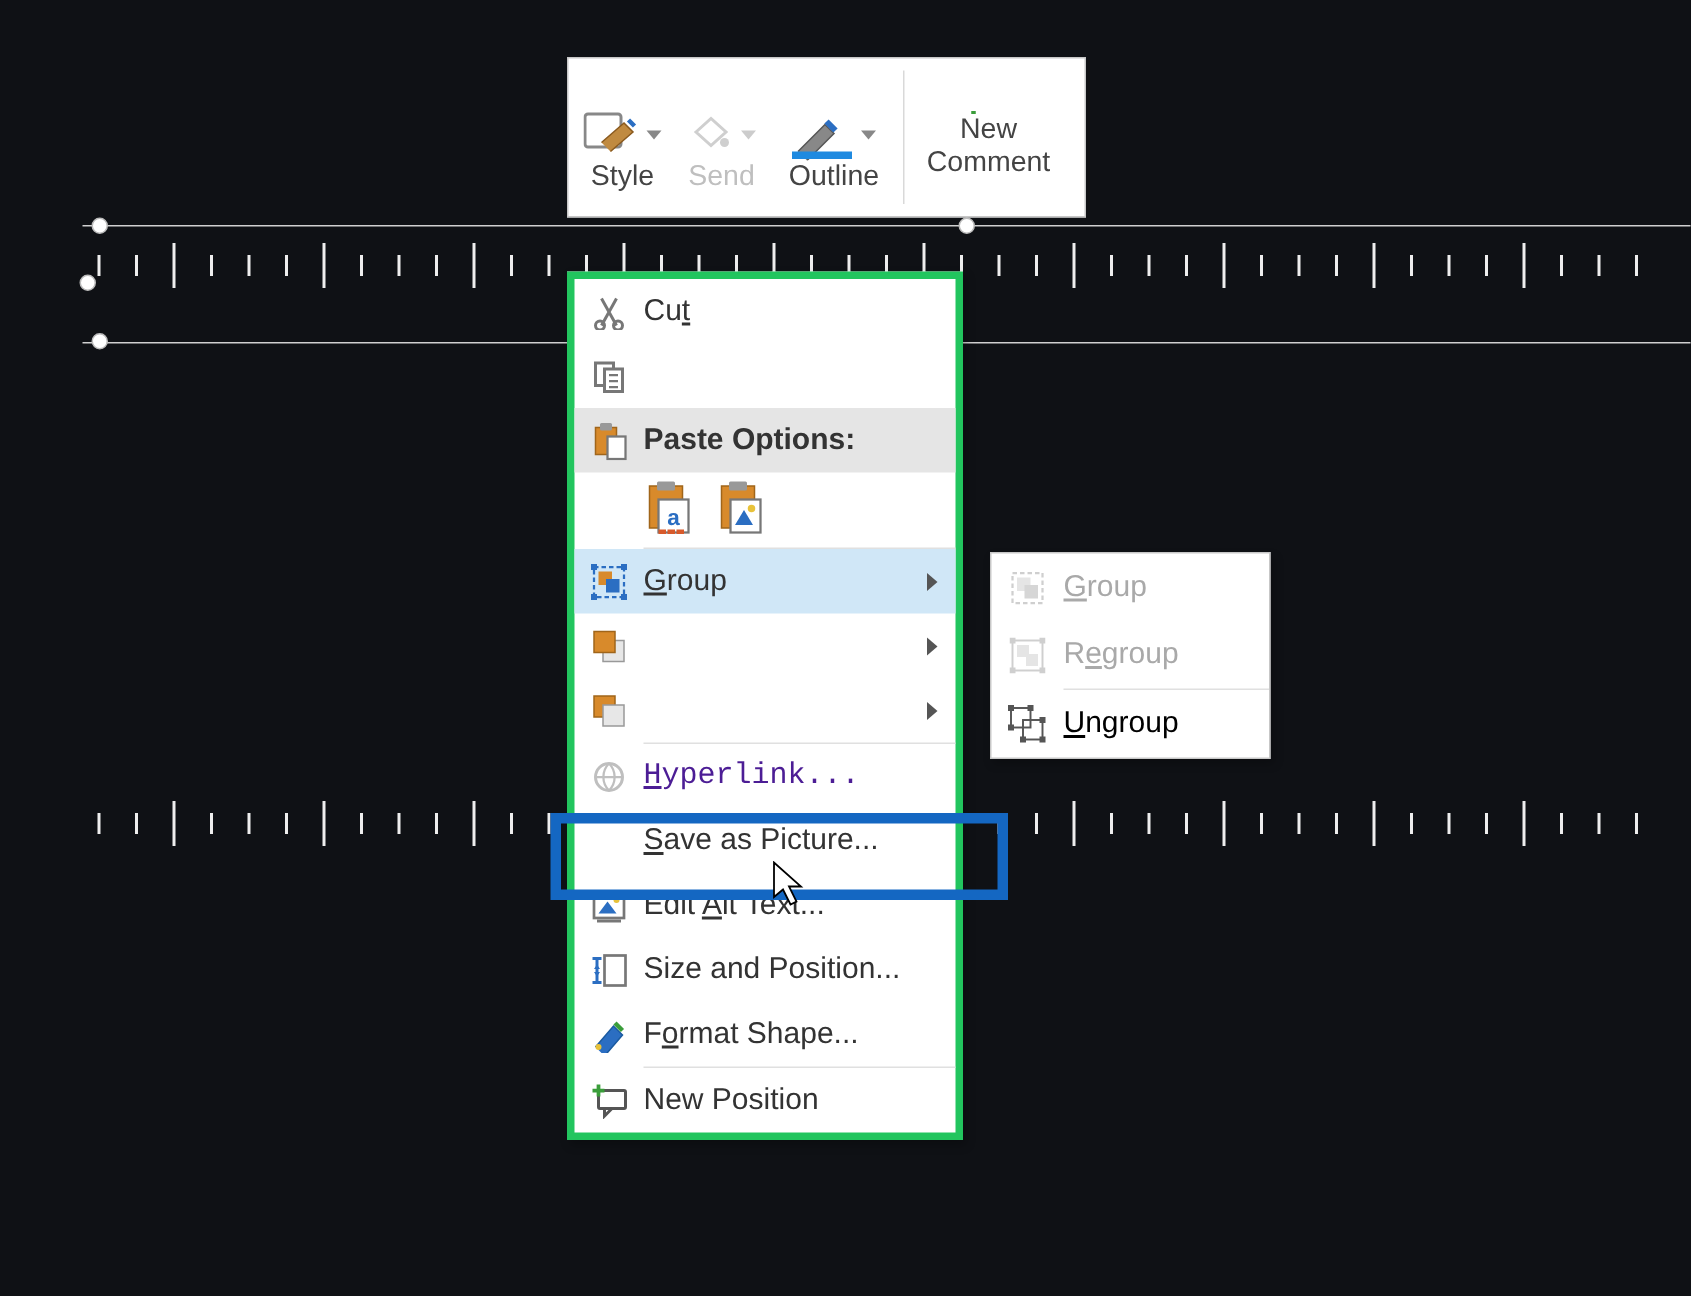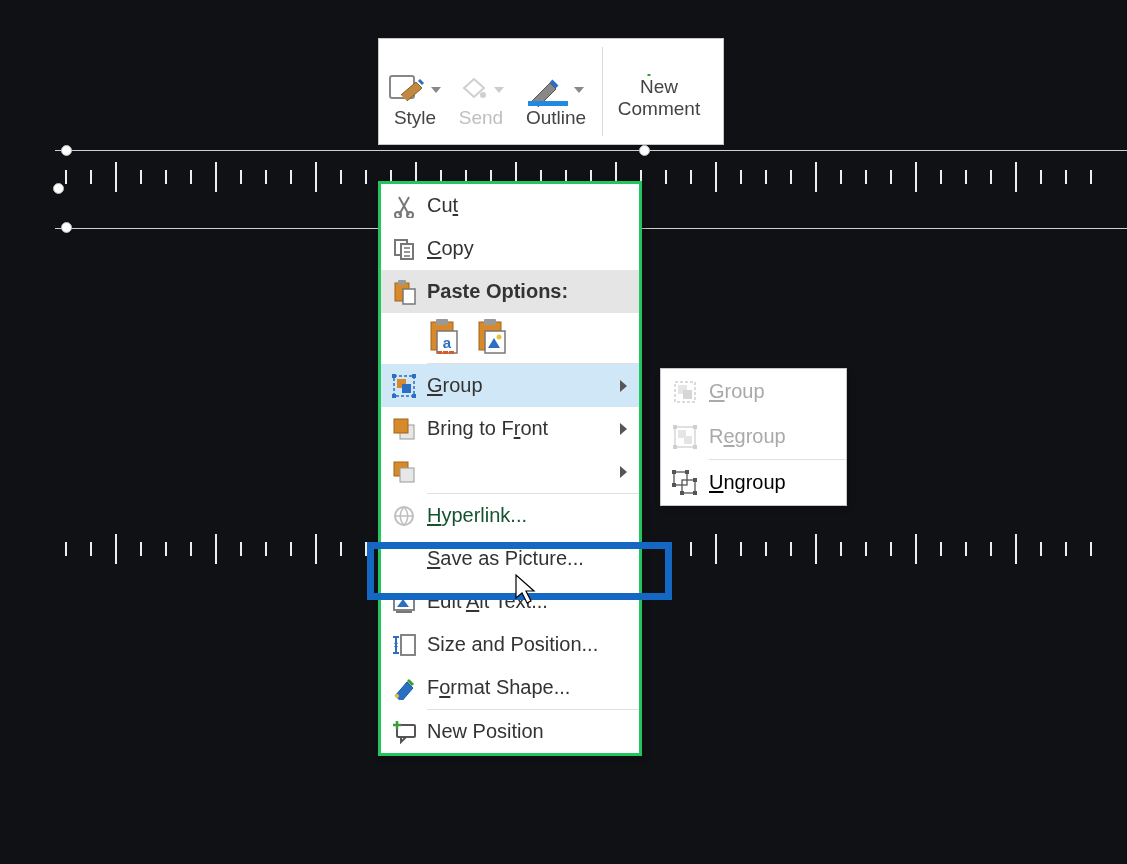--- a/index.html
+++ b/index.html
@@ -109,42 +109,42 @@
   .mt-item.disabled .mt-dd { border-top-color: #ccc; }
   svg { display: block; }
 
   
   .context-menu {
     position: absolute;
     top: 181px;
     left: 378px;
     width: 264px;
     background: #fff;
-    border: 3px solid #22c55e;
+    border: 5px solid #22c55e;
     box-shadow: 2px 3px 6px rgba(0,0,0,.25);
   }
   .cm-item {
     display: flex;
     align-items: center;
     height: 43px;
     position: relative;
   }
   .cm-icon {
     width: 46px;
     display: flex;
     align-items: center;
     justify-content: center;
   }
   .cm-text {
     flex: 1;
     padding-right: 20px;
     white-space: nowrap;
     color: #333;
   }
-  .cm-item.disabled .cm-text { color: #14532d; }
+  .cm-item.disabled .cm-text { color: #4c1d95; font-family: Liberation Mono, monospace; }
   .cm-arrow {
     position: absolute;
     right: 12px;
     width: 0; height: 0;
     border-top: 6px solid transparent;
     border-bottom: 6px solid transparent;
     border-left: 7px solid #555;
   }
   .cm-header {
     background: #e5e5e5;
@@ -377,21 +377,20 @@
   </div>
 
   <div class="cm-item">
     <div class="cm-icon">
       <svg width="24" height="24">
           <rect x="3" y="3" width="12" height="15" fill="none" stroke="#777" stroke-width="2"></rect>
           <rect x="9" y="7" width="12" height="15" fill="#fff" stroke="#777" stroke-width="2"></rect>
           <path d="M12 11 h6 M12 15 h6 M12 19 h6" stroke="#777" stroke-width="1.5"></path>
         </svg>
     </div>
-    <div class="cm-text"><span class="underline-accel">C</span>opy</div>
   </div>
 
   <div class="cm-item cm-header">
     <div class="cm-icon">
       <svg width="26" height="26">
           <rect x="4" y="4" width="14" height="18" fill="#d88a2b" stroke="#a0651a" stroke-width="1"></rect>
           <rect x="7" y="1" width="8" height="5" rx="1" fill="#999"></rect>
           <rect x="12" y="10" width="12" height="15" fill="#fff" stroke="#777" stroke-width="1.5"></rect>
         </svg>
     </div>
@@ -439,21 +438,20 @@
     <div class="cm-arrow"></div>
   </div>
 
   <div class="cm-item">
     <div class="cm-icon">
       <svg width="24" height="24">
           <rect x="8" y="8" width="14" height="14" fill="#e7e7e7" stroke="#999"></rect>
           <rect x="2" y="2" width="14" height="14" fill="#d88a2b" stroke="#a0651a"></rect>
         </svg>
     </div>
-    <div class="cm-text">Bring to F<span class="underline-accel">r</span>ont</div>
     <div class="cm-arrow"></div>
   </div>
 
   <div class="cm-item">
     <div class="cm-icon">
       <svg width="24" height="24">
           <rect x="2" y="2" width="14" height="14" fill="#d88a2b" stroke="#a0651a"></rect>
           <rect x="8" y="8" width="14" height="14" fill="#e7e7e7" stroke="#999"></rect>
         </svg>
     </div>

